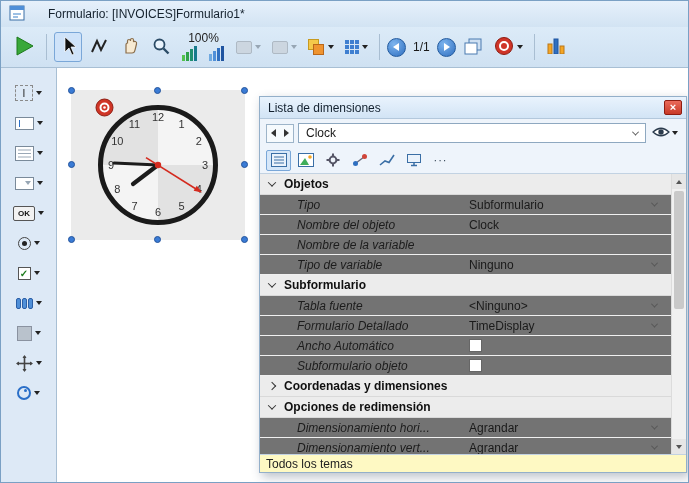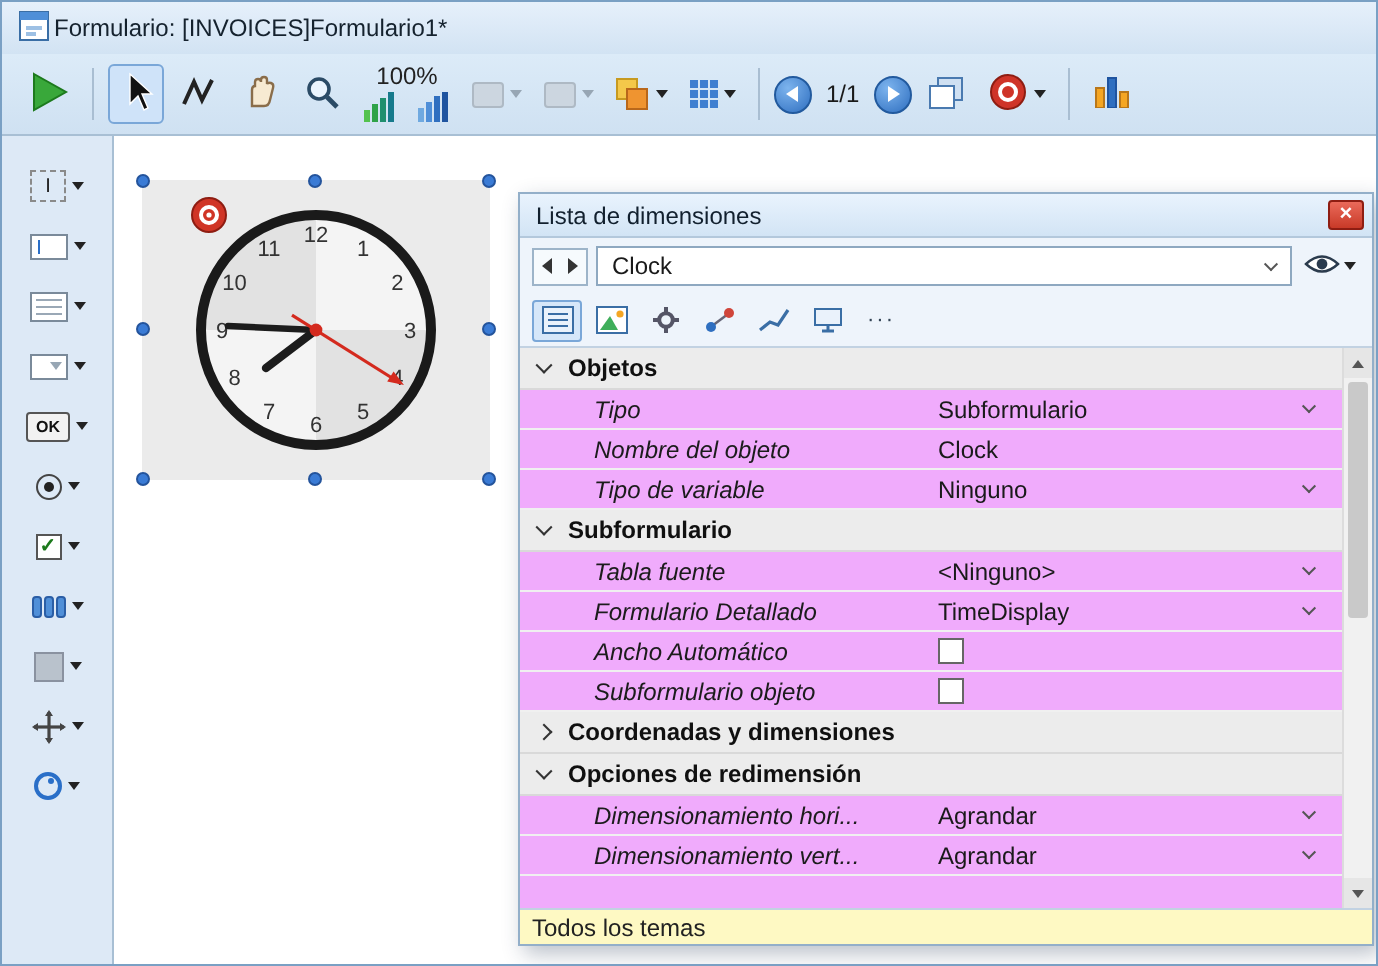--- a/index.html
+++ b/index.html
@@ -3,21 +3,21 @@
 <meta charset="utf-8">
 <style>
   * { box-sizing: border-box; margin: 0; padding: 0; }
   html,body { background:#b9cfe3; }
   body { font-family:"Liberation Sans", sans-serif; }
 
   .window{ position:relative; width:689px; height:483px; background:#d7e6f4;
     border:1px solid #7aa0c4; overflow:hidden; font-size:12px; color:#1a1a1a; }
 
   
-  .titlebar{ height:26px; display:flex; align-items:center; gap:2px; padding:0 8px;
+  .titlebar{ height:26px; display:flex; align-items:center; gap:23px; padding:0 8px;
     background:linear-gradient(#e6f0fb,#d2e3f3); }
   .title-text{ font-size:12px; color:#15222e; }
 
   
   .toolbar{ height:41px; display:flex; align-items:center; gap:3px; padding:0 8px;
     background:linear-gradient(#dcebf8,#cfe1f2); border-bottom:1px solid #a8bfd4; }
   .tbtn{ height:30px; min-width:28px; display:flex; align-items:center; justify-content:center;
     gap:3px; border-radius:3px; border:1px solid transparent; padding:0 3px; }
   .tbtn.selected{ background:#cfe3f9; border-color:#7aa7d8; }
   .tsep{ width:1px; height:26px; background:#a9bed2; margin:0 4px; }
@@ -70,21 +70,21 @@
   .objcombo{ flex:1; height:20px; background:#fff; border:1px solid #8ea8c0; display:flex;
     align-items:center; padding:0 7px; }
   .objcombo span.val{ flex:1; }
   .eyebtn{ display:flex; align-items:center; gap:2px; padding:0 2px; }
   .tabsrow{ height:26px; display:flex; align-items:center; gap:2px; padding:0 6px; }
   .ptab{ width:25px; height:21px; display:flex; align-items:center; justify-content:center; border-radius:2px;
     border:1px solid transparent; }
   .ptab.selected{ background:#d6e7f9; border-color:#7aa7d8; }
   .ptab.more{ font-size:11px; color:#345; letter-spacing:1px; }
 
-  .grid{ position:absolute; left:0; right:0; top:76px; bottom:18px; background:#f0abfc;
+  .grid{ position:absolute; left:0; right:0; top:76px; bottom:18px; background:#737373;
     border-top:1px solid #c2d2e2; overflow:hidden; }
   .grid-inner{ position:absolute; left:0; top:0; right:15px; bottom:0; }
   .psection{ height:21px; background:#ececec; border-bottom:1px solid #d9d9d9;
     display:flex; align-items:center; gap:9px; padding-left:9px; font-weight:bold; color:#101010; }
   .chev{ display:inline-block; width:6px; height:6px; border-right:1.7px solid #333; border-bottom:1.7px solid #333;
     transform:rotate(45deg) translate(-1px,-1px); }
   .chev.right{ transform:rotate(-45deg); }
   .chev.small{ width:5px; height:5px; border-color:#555; }
   .prow{ height:20px; display:flex; border-bottom:1px solid #f0f0f0; align-items:center; }
   .pname{ width:202px; padding-left:37px; color:#1c1c1c; white-space:nowrap; overflow:hidden;font-style:italic; }
@@ -456,20 +456,26 @@
               <span class="chev small"></span>
             </div>
         </div>
         <div class="prow">
           <div class="pname">Nombre del objeto</div>
           <div class="pval">
               <span>Clock</span>
             </div>
         </div>
         <div class="prow">
+          <div class="pname">Nombre de la variable</div>
+          <div class="pval">
+              <span></span>
+            </div>
+        </div>
+        <div class="prow">
           <div class="pname">Tipo de variable</div>
           <div class="pval">
               <span>Ninguno</span>
               <span class="chev small"></span>
             </div>
         </div>
         <div class="psection">
           <span class="chev"></span>
           <span>Subformulario</span>
         </div>

